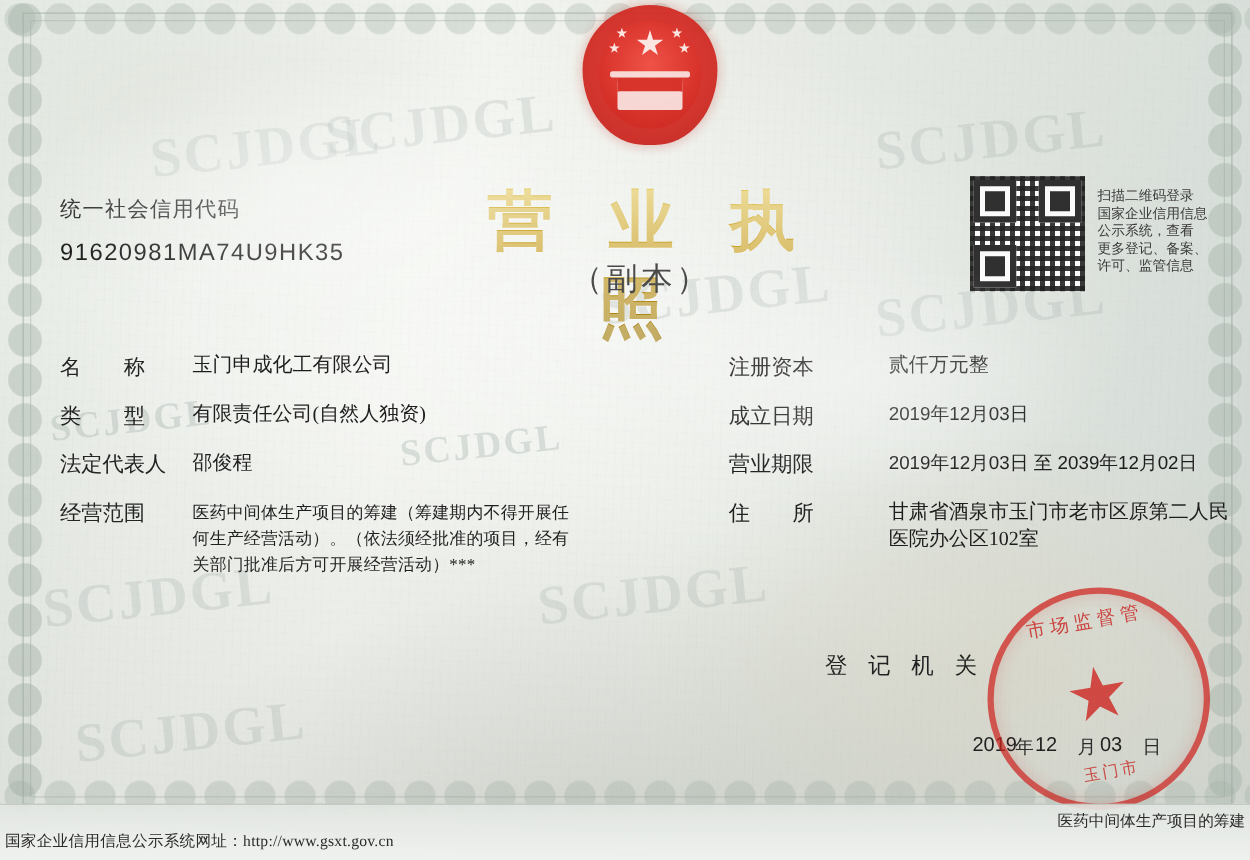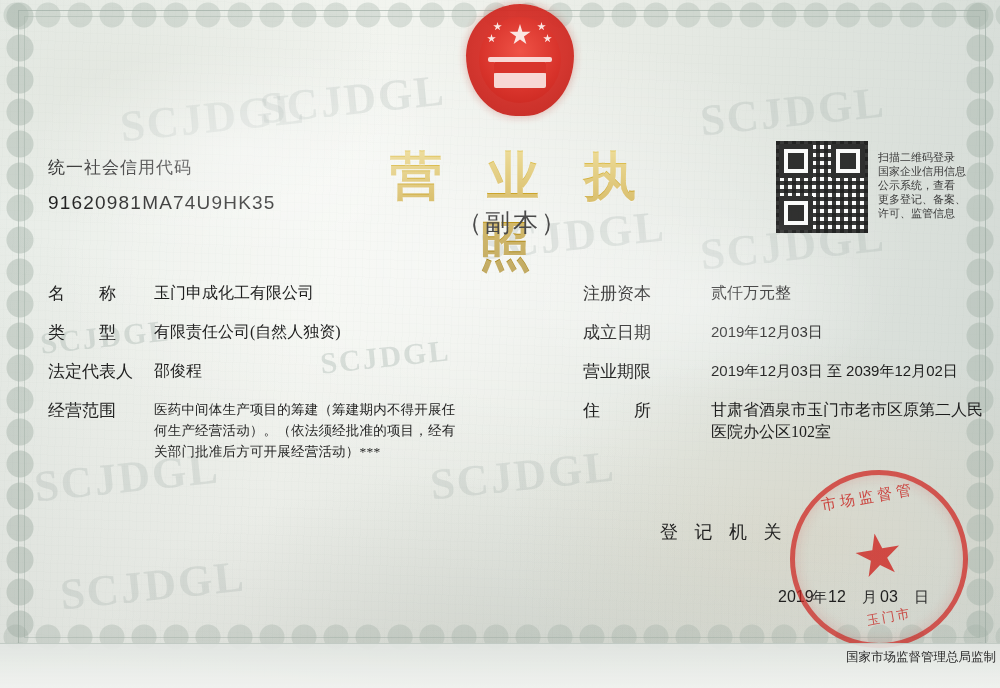--- a/index.html
+++ b/index.html
@@ -522,16 +522,17 @@
 
   <div class="seal">
     <div class="seal-top">市场监督管</div>
     <div class="seal-star"></div>
     <div class="seal-bottom">玉门市</div>
   </div>
 
   <div class="glare"></div>
 
   <div class="footer">
-    <div class="footer-right">国家市场监督管理总局监制</div>
+    <div class="footer-left">国家企业信用信息公示系统网址：http://www.gsxt.gov.cn</div>
+    <div class="footer-right">医药中间体生产项目的筹建</div>
   </div>
 
 </div>
 
 </body></html>

